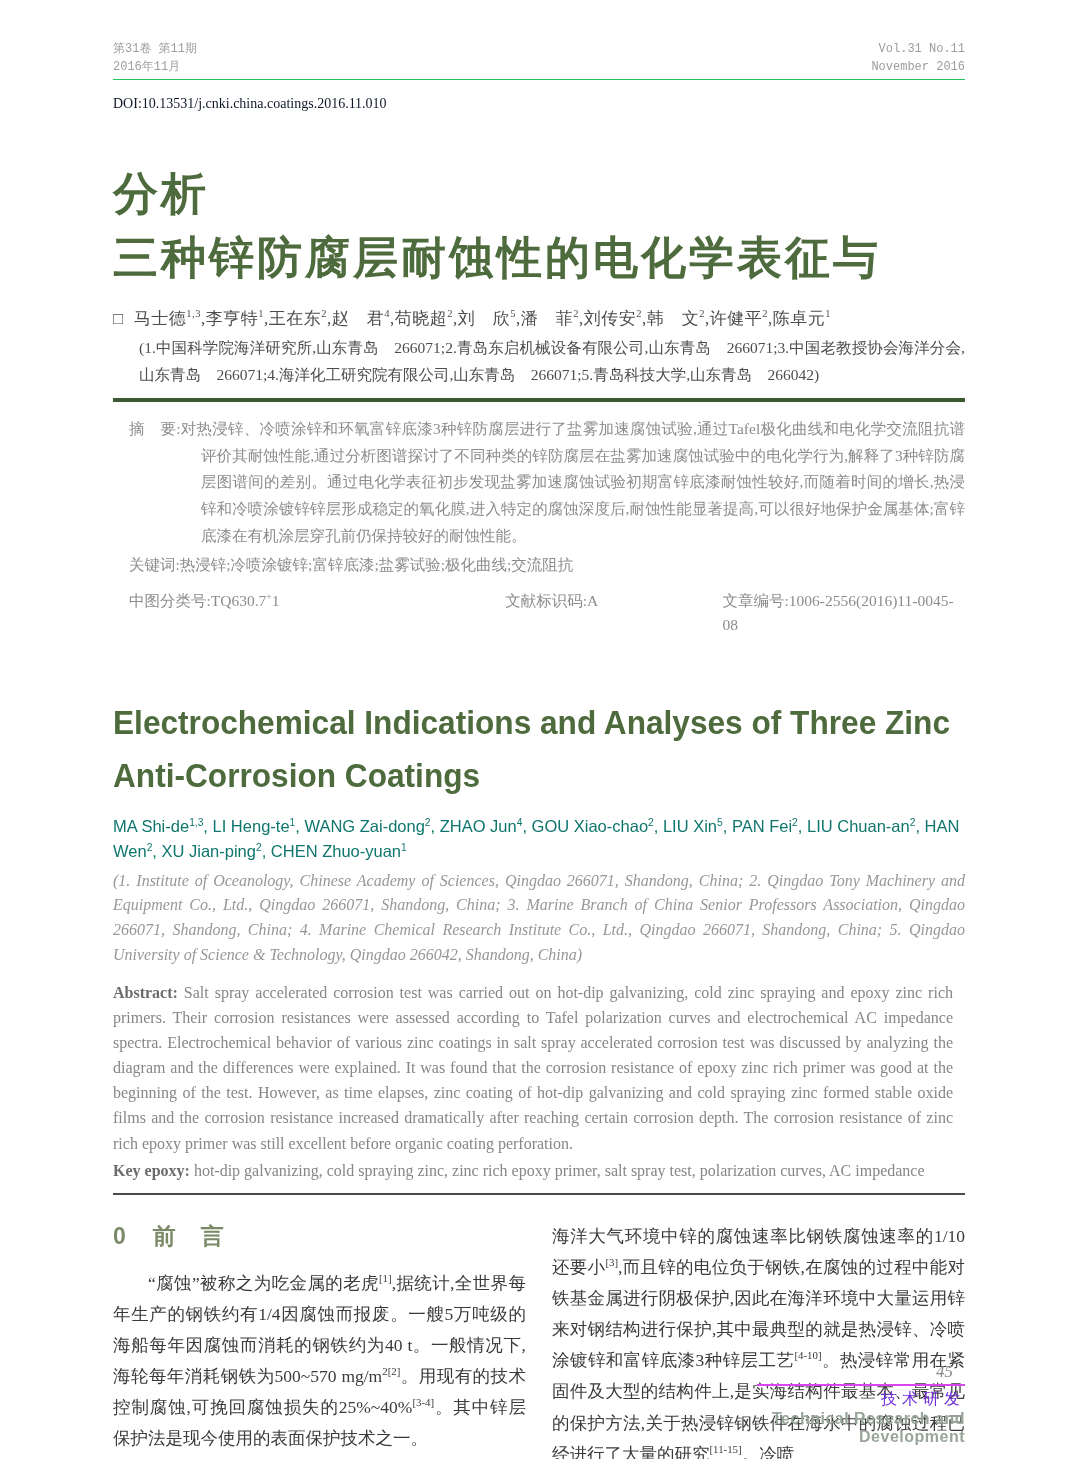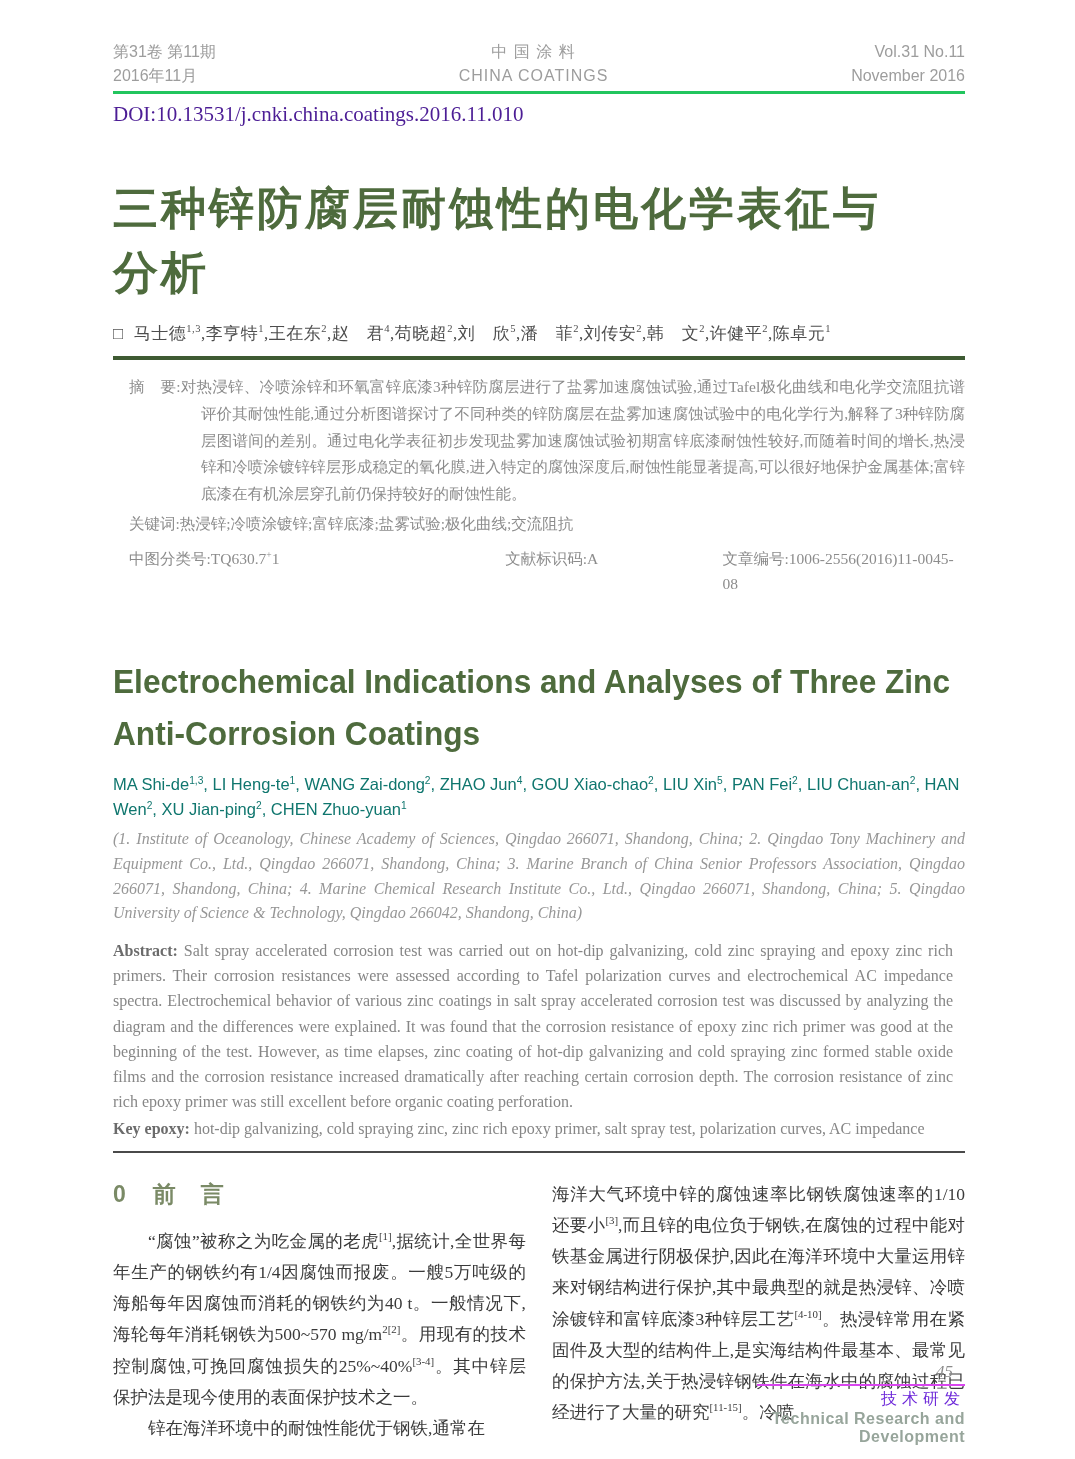--- a/index.html
+++ b/index.html
@@ -8,27 +8,27 @@
     width:1075px;height:1459px;position:relative;background:#ffffff;
     font-family:"Liberation Serif","DejaVu Serif",serif;color:#3a3a3a;
     margin:0 auto;overflow:hidden;box-sizing:border-box;
     padding:0 110px 0 113px;
   }
   sup{font-size:0.62em;line-height:0;}
 
   
   .runhead{
     padding-top:40px;display:flex;justify-content:space-between;align-items:flex-start;
-    font-family:Liberation Sans, sans-serif;
-    font-size:16px;line-height:1.5;color:#9d9d9d;
-    border-bottom:3px solid #22c55e;padding-bottom:3px;
+    font-family:Liberation Mono, monospace;
+    font-size:12px;line-height:1.5;color:#9d9d9d;
+    border-bottom:1px solid #22c55e;padding-bottom:3px;
   }
   .runhead .c{text-align:center;letter-spacing:1px;}
   .runhead .r{text-align:right;}
-  .doi-line{font-size:21px;color:#4c1d95;margin-top:8px;font-family:"Liberation Serif",serif;}
+  .doi-line{font-size:14px;color:#0f172a;margin-top:16px;font-family:"Liberation Serif",serif;}
 
   
   .title-cn{
     margin-top:50px;
     font-family:"Liberation Sans","DejaVu Sans",sans-serif;
     font-weight:bold;font-size:45px;line-height:1.42;letter-spacing:3px;
     color:#4e6b3d;
   }
   .authors-cn{
     margin-top:16px;font-size:17px;color:#4d4d4d;letter-spacing:0.5px;line-height:1.5;
@@ -107,39 +107,36 @@
 </head>
 <body>
 
 <div class="page">
 
   <div class="runhead">
     <div class="l">
       <div>第31卷 第11期</div>
       <div>2016年11月</div>
     </div>
-    <div class="c">
-      <div>中 国 涂 料</div>
-      <div>CHINA COATINGS</div>
-    </div>
     <div class="r">
       <div>Vol.31 No.11</div>
       <div>November 2016</div>
     </div>
   </div>
   <div class="doi-line">DOI:10.13531/j.cnki.china.coatings.2016.11.010</div>
 
   <h1 class="title-cn" style="margin-bottom:0;">
+    <div>分析</div>
     <div>三种锌防腐层耐蚀性的电化学表征与</div>
-    <div>分析</div>
   </h1>
 
   <div class="authors-cn">
     <span class="author-marker">□</span><span>马士德<sup>1,3</sup>,李亨特<sup>1</sup>,王在东<sup>2</sup>,赵　君<sup>4</sup>,苟晓超<sup>2</sup>,刘　欣<sup>5</sup>,潘　菲<sup>2</sup>,刘传安<sup>2</sup>,韩　文<sup>2</sup>,许健平<sup>2</sup>,陈卓元<sup>1</sup></span>
   </div>
+  <div class="affil-cn">(1.中国科学院海洋研究所,山东青岛　266071;2.青岛东启机械设备有限公司,山东青岛　266071;3.中国老教授协会海洋分会,山东青岛　266071;4.海洋化工研究院有限公司,山东青岛　266071;5.青岛科技大学,山东青岛　266042)</div>
 
   <div class="rule-green"></div>
 
   <div class="meta-cn">
     <p class="abstract-cn" style="margin:14px 0 0 0;">
       <span>摘　要:</span><span>对热浸锌、冷喷涂锌和环氧富锌底漆3种锌防腐层进行了盐雾加速腐蚀试验,通过Tafel极化曲线和电化学交流阻抗谱评价其耐蚀性能,通过分析图谱探讨了不同种类的锌防腐层在盐雾加速腐蚀试验中的电化学行为,解释了3种锌防腐层图谱间的差别。通过电化学表征初步发现盐雾加速腐蚀试验初期富锌底漆耐蚀性较好,而随着时间的增长,热浸锌和冷喷涂镀锌锌层形成稳定的氧化膜,进入特定的腐蚀深度后,耐蚀性能显著提高,可以很好地保护金属基体;富锌底漆在有机涂层穿孔前仍保持较好的耐蚀性能。</span>
     </p>
     <div class="kw-cn">
       <span>关键词:</span><span>热浸锌;冷喷涂镀锌;富锌底漆;盐雾试验;极化曲线;交流阻抗</span>
     </div>

